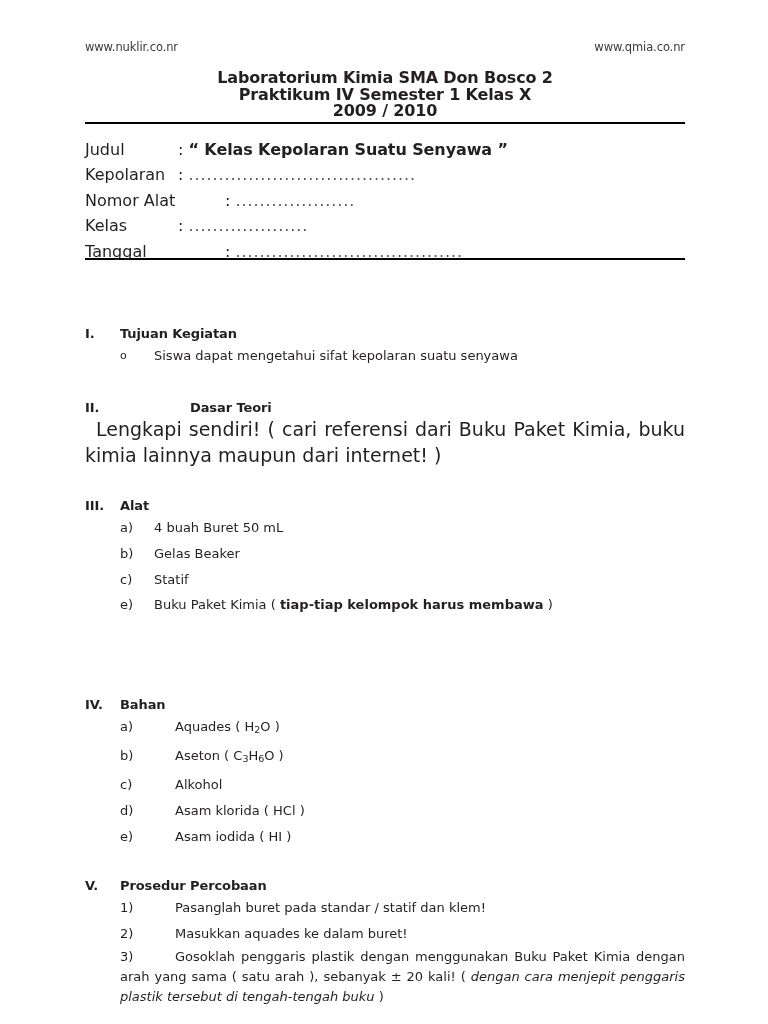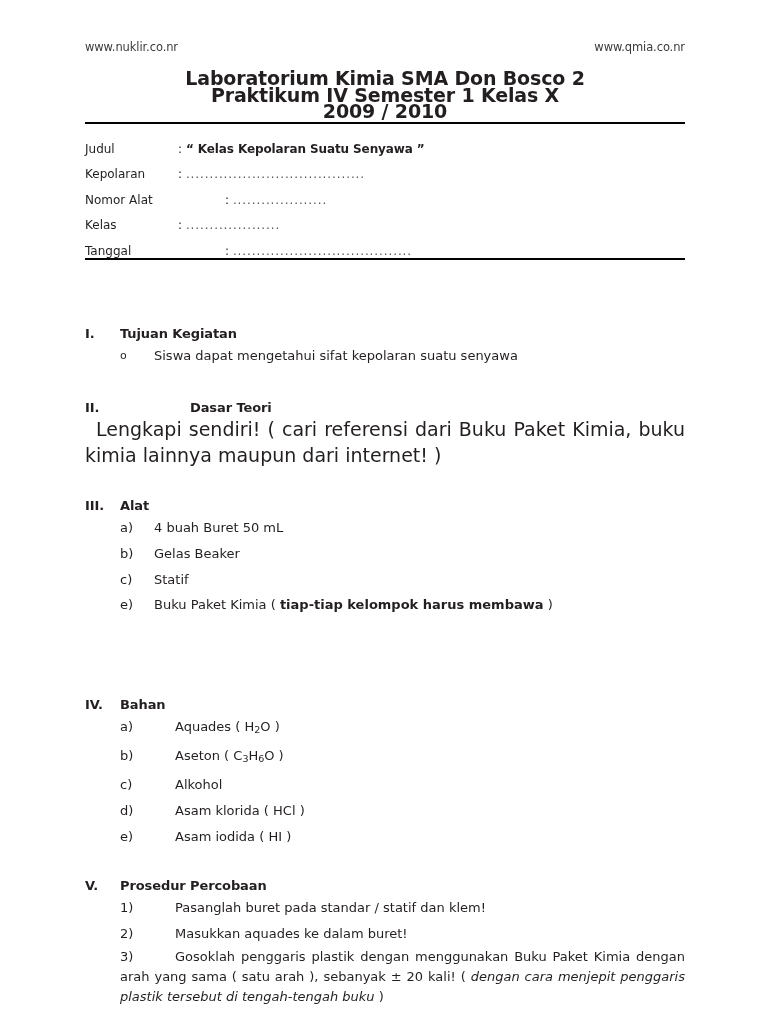--- a/index.html
+++ b/index.html
@@ -38,41 +38,41 @@
   }
 
   
   .title-block {
     position: absolute;
     top: 70px;
     left: 85px;
     width: 600px;
     text-align: center;
     font-weight: bold;
-    font-size: 19px;
+    font-size: 16px;
     line-height: 16.5px;
     letter-spacing: -0.15px;
   }
 
   .rule {
     position: absolute;
     left: 85px;
     width: 600px;
     border-top: 2.2px solid #000;
   }
   .rule-top { top: 122px; }
   .rule-bottom { top: 258px; }
 
   
   .form {
     position: absolute;
     top: 137px;
     left: 85px;
     width: 600px;
-    font-size: 12px;
+    font-size: 16px;
     line-height: 25.4px;
   }
   .form-row {
     position: relative;
     height: 25.4px;
     white-space: nowrap;
   }
   .form-label {
     display: inline-block;
   }

